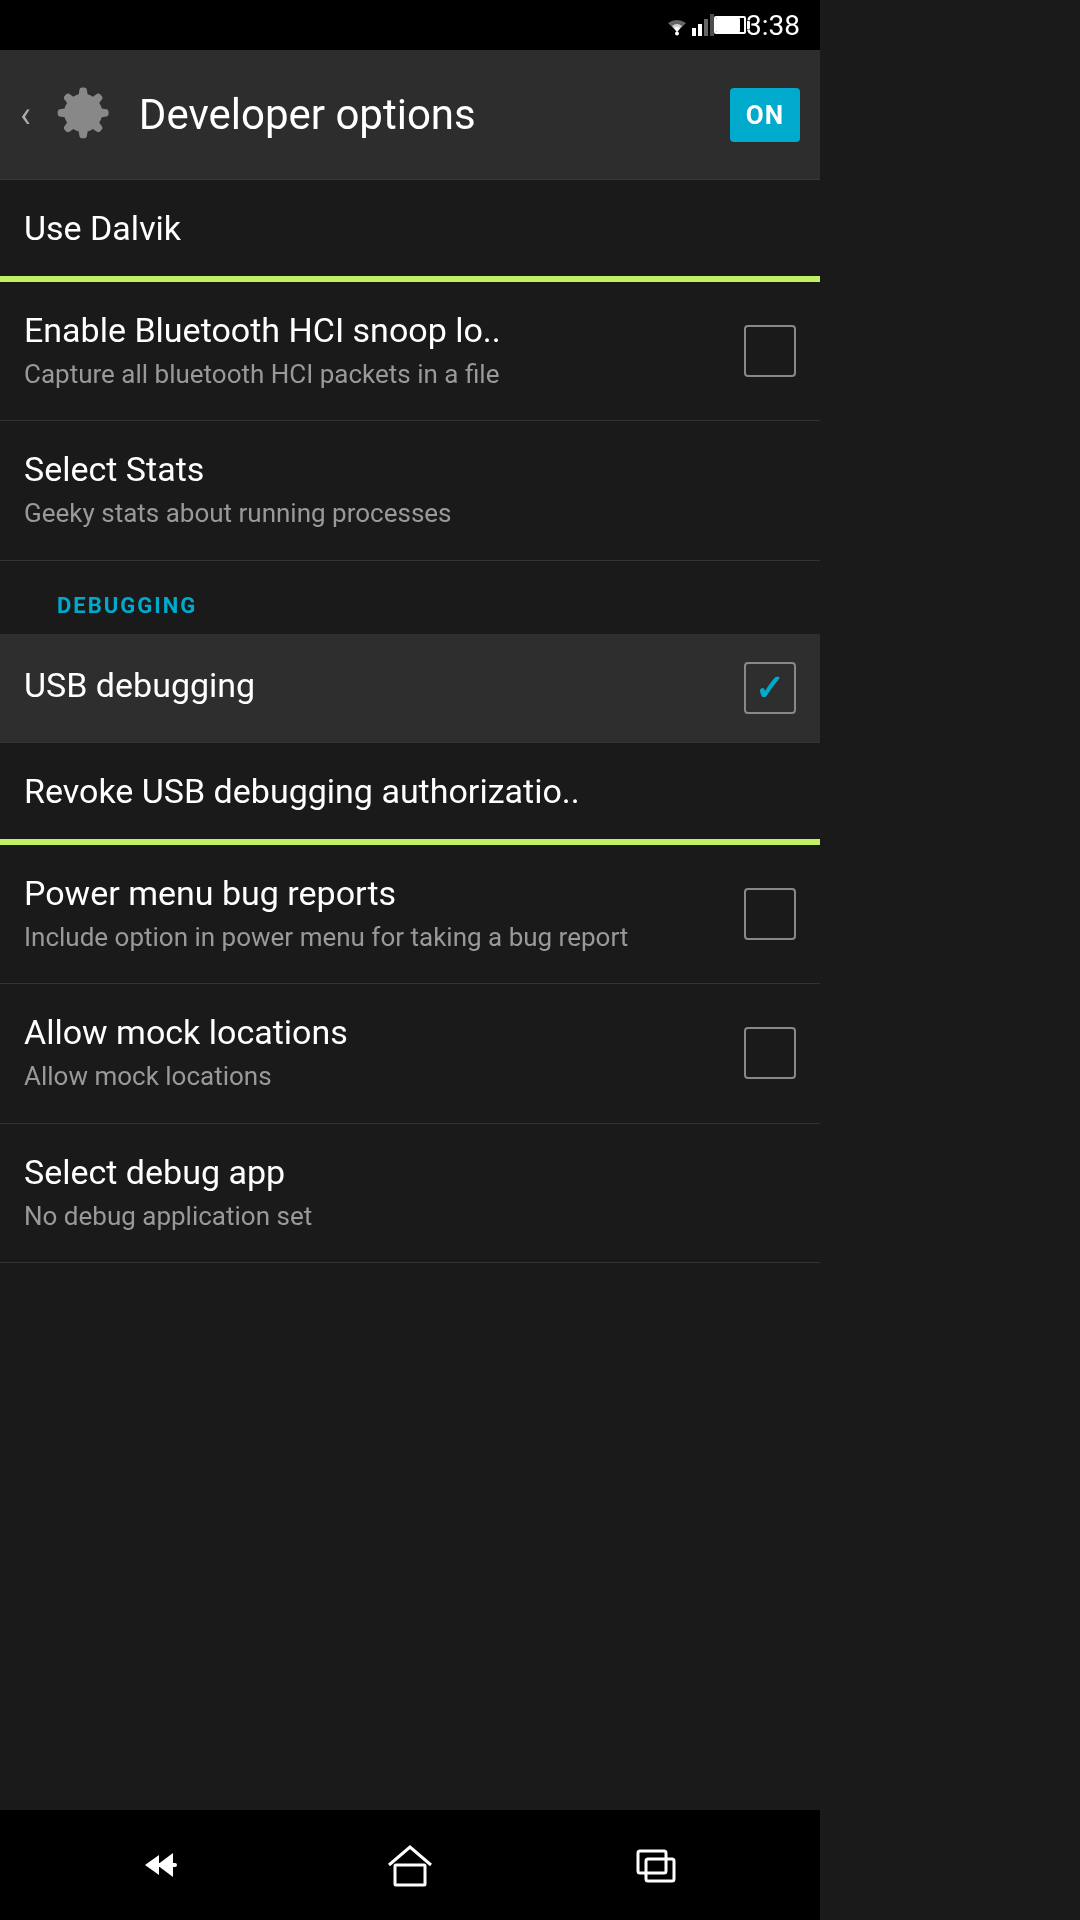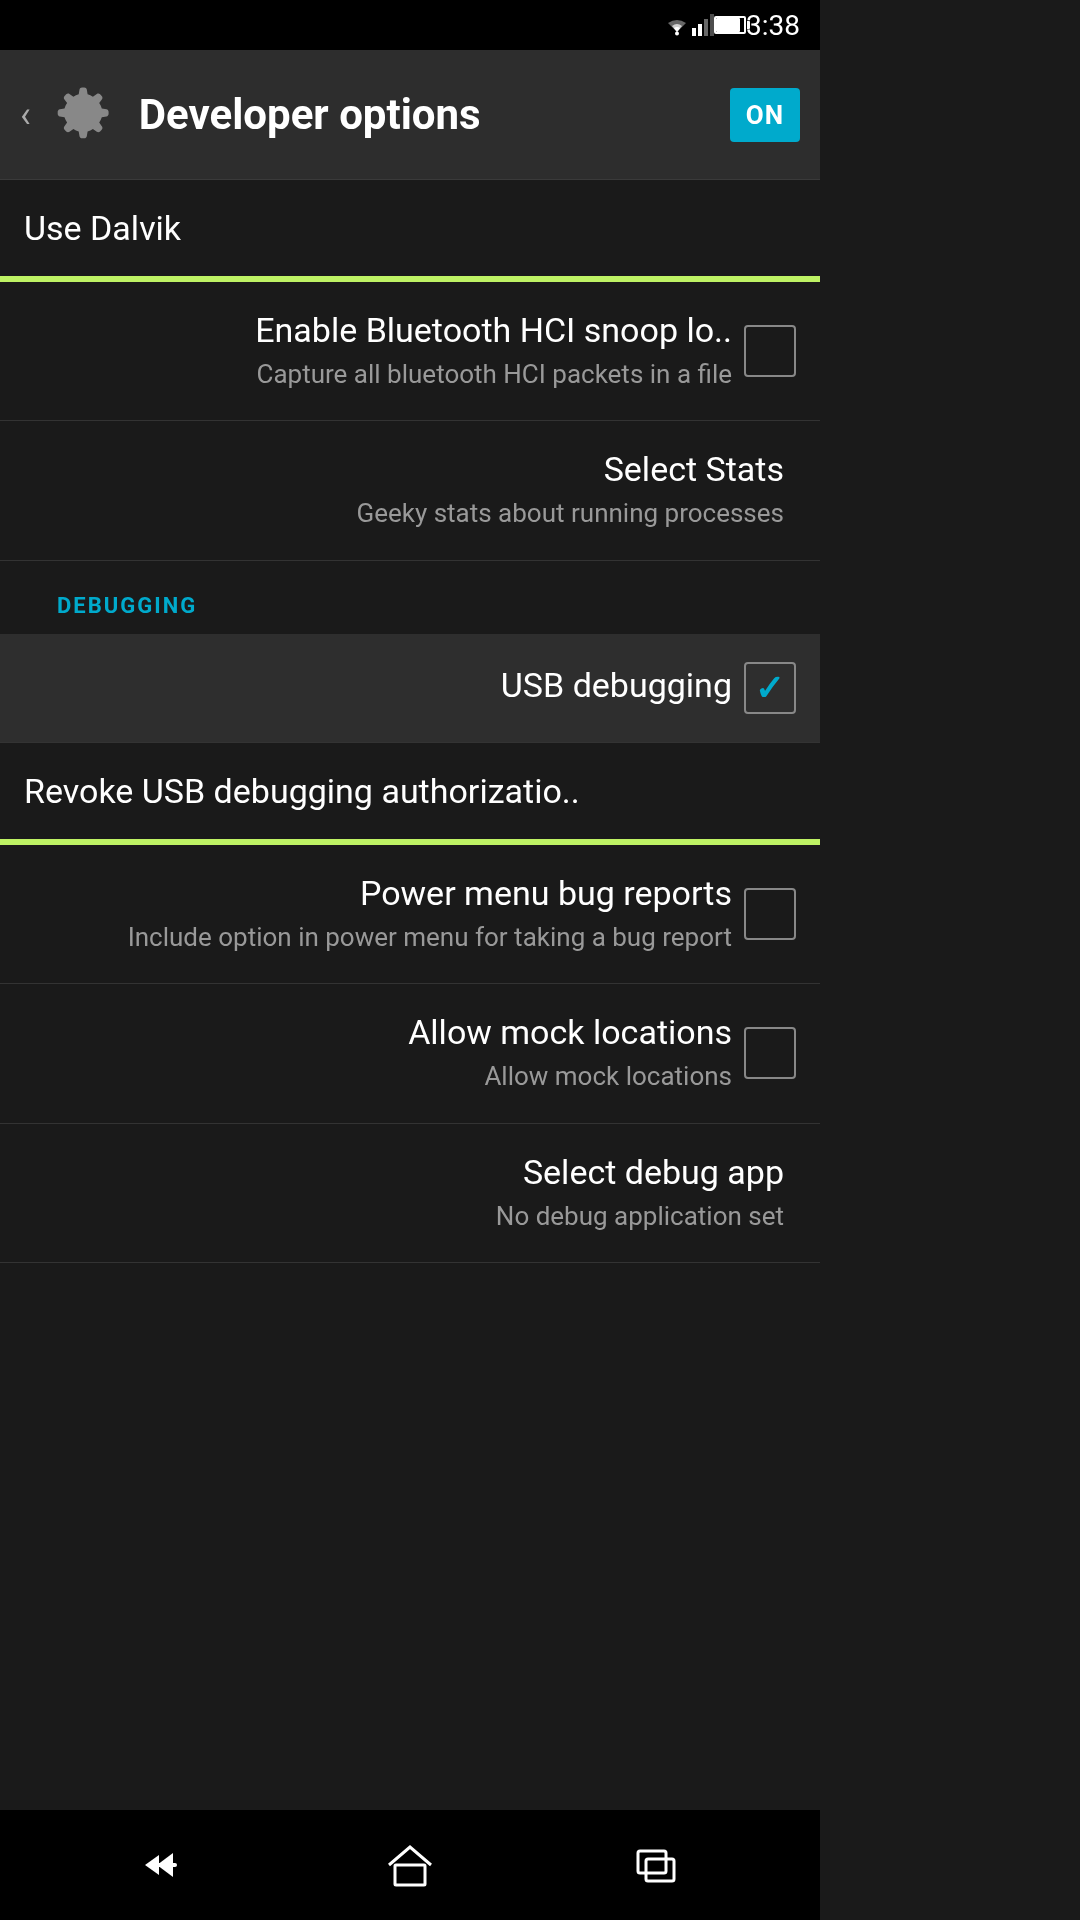--- a/index.html
+++ b/index.html
@@ -106,21 +106,21 @@
       justify-content: center;
     }
 
     .gear-svg {
       width: 68px;
       height: 68px;
     }
 
     .app-bar-title {
       font-size: 42px;
-      font-weight: 700;
+      font-weight: 400;
       color: #ffffff;
       flex: 1;
     }
 
     .toggle-on {
       background-color: #00aacc;
       color: #ffffff;
       font-size: 26px;
       font-weight: bold;
       padding: 12px 16px;
@@ -136,22 +136,21 @@
       border-bottom: 1px solid #333333;
       cursor: pointer;
     }
 
     .settings-item.highlighted {
       background-color: #2e2e2e;
     }
 
     .settings-item-content {
       flex: 1;
-      padding-right: 12px;
-      text-align: right;
+      padding-right: 28px;
     }
 
     .settings-item-title {
       font-size: 34px;
       color: #ffffff;
       font-weight: 400;
       margin-bottom: 6px;
     }
 
     .settings-item-subtitle {

